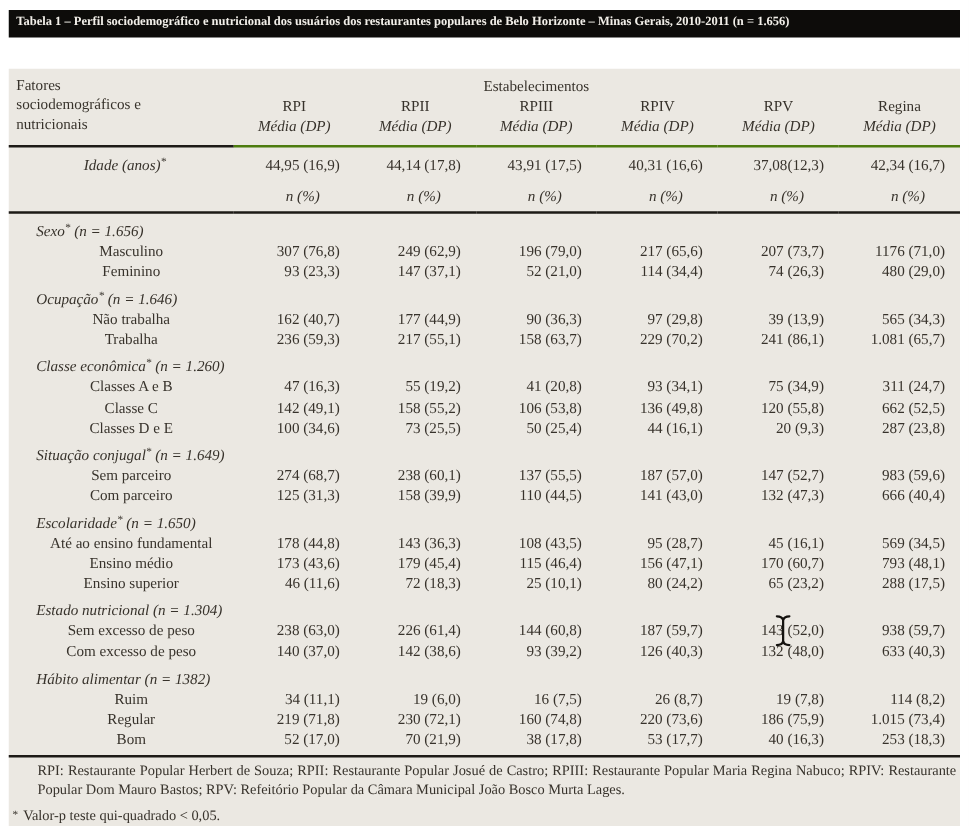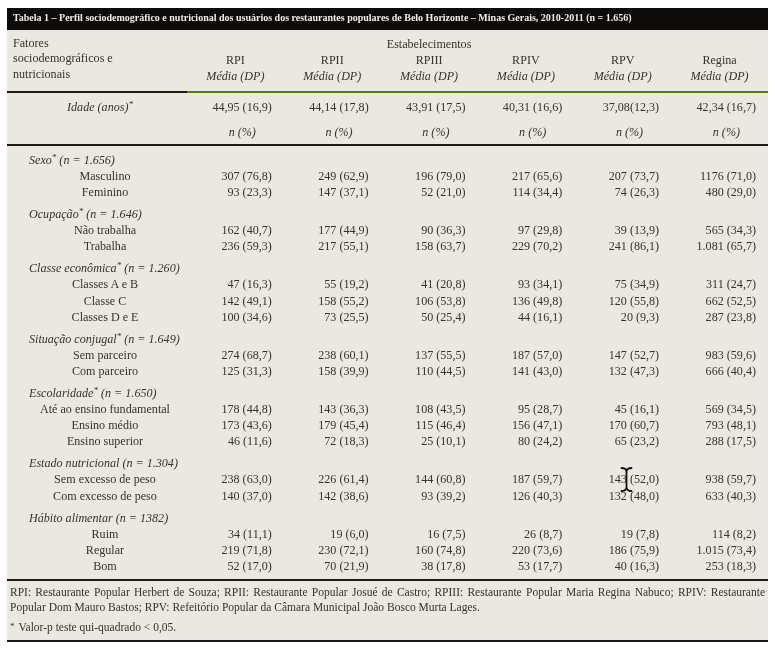--- a/index.html
+++ b/index.html
@@ -2,21 +2,21 @@
 <html><head>
 <meta charset="utf-8">
 <style>
   html,body{margin:0;padding:0;background:#ffffff;}
   body{width:775px;height:661px;overflow:hidden;
        font-family:"Liberation Serif", serif;color:#37322b;}
   .sheet{width:761px;margin:8px 7px 0 7px;}
   .title-bar{background:#0d0c0a;color:#f2efe9;font-weight:bold;
              font-size:10px;line-height:15.6px;padding:2px 7px 4px 6px;}
   .tbl-wrap{background:#ebe8e2;}
-  table{border-collapse:collapse;width:761px;table-layout:fixed;}
+  table{border-collapse:collapse;width:761px;table-layout:fixed;margin-top:25px;}
   col.c-label{width:180px;}
   th,td{font-weight:normal;font-size:12.1px;padding:0;}
   thead th{text-align:center;line-height:16px;vertical-align:top;}
   th.factors{text-align:left;vertical-align:top;padding:6px 0 0 6px;line-height:15.5px;
              border-bottom:2px solid #1d1a16;}
   tr.colrow th{padding-top:0;}
   tr.subhead th{font-style:italic;padding-bottom:7px;border-bottom:2px solid #4d7c0f;}
   tr.grouprow th{padding-top:6px;}
   tbody td{line-height:16.1px;}
   td.num{text-align:right;padding-right:12px;white-space:nowrap;}
@@ -28,21 +28,21 @@
   tr.rule td{border-bottom:2px solid #1d1a16;}
   td.seclab{font-style:italic;padding-top:6px;padding-left:22px;white-space:nowrap;}
   td.item{padding-left:16px;}
   tr.lastrow td{padding-bottom:5px;}
   sup.star{font-size:9px;vertical-align:4px;line-height:0;}
   .curcell{position:relative;}
   .ibeam{position:absolute;right:38px;top:-5px;width:13px;height:27px;display:block;}
   .footnotes{border-top:2px solid #1d1a16;border-bottom:2px solid #1d1a16;
              padding:4px 3px 5px 3px;font-size:11.5px;line-height:14.6px;}
   .footnotes p{margin:0;}
-  .footnotes p.abbr{text-align:justify;}
+  .footnotes p.abbr{text-align:justify;margin-left:20px;}
   .footnotes p.starnote{margin-top:5px;}
   .fstar{font-size:9px;vertical-align:2px;padding-right:4px;}
 </style>
 </head>
 <body>
 
 <div class="sheet">
   <div class="title-bar">Tabela 1 – Perfil sociodemográfico e nutricional dos usuários dos restaurantes populares de Belo Horizonte – Minas Gerais, 2010-2011 (n = 1.656)</div>
 
   <div class="tbl-wrap">

